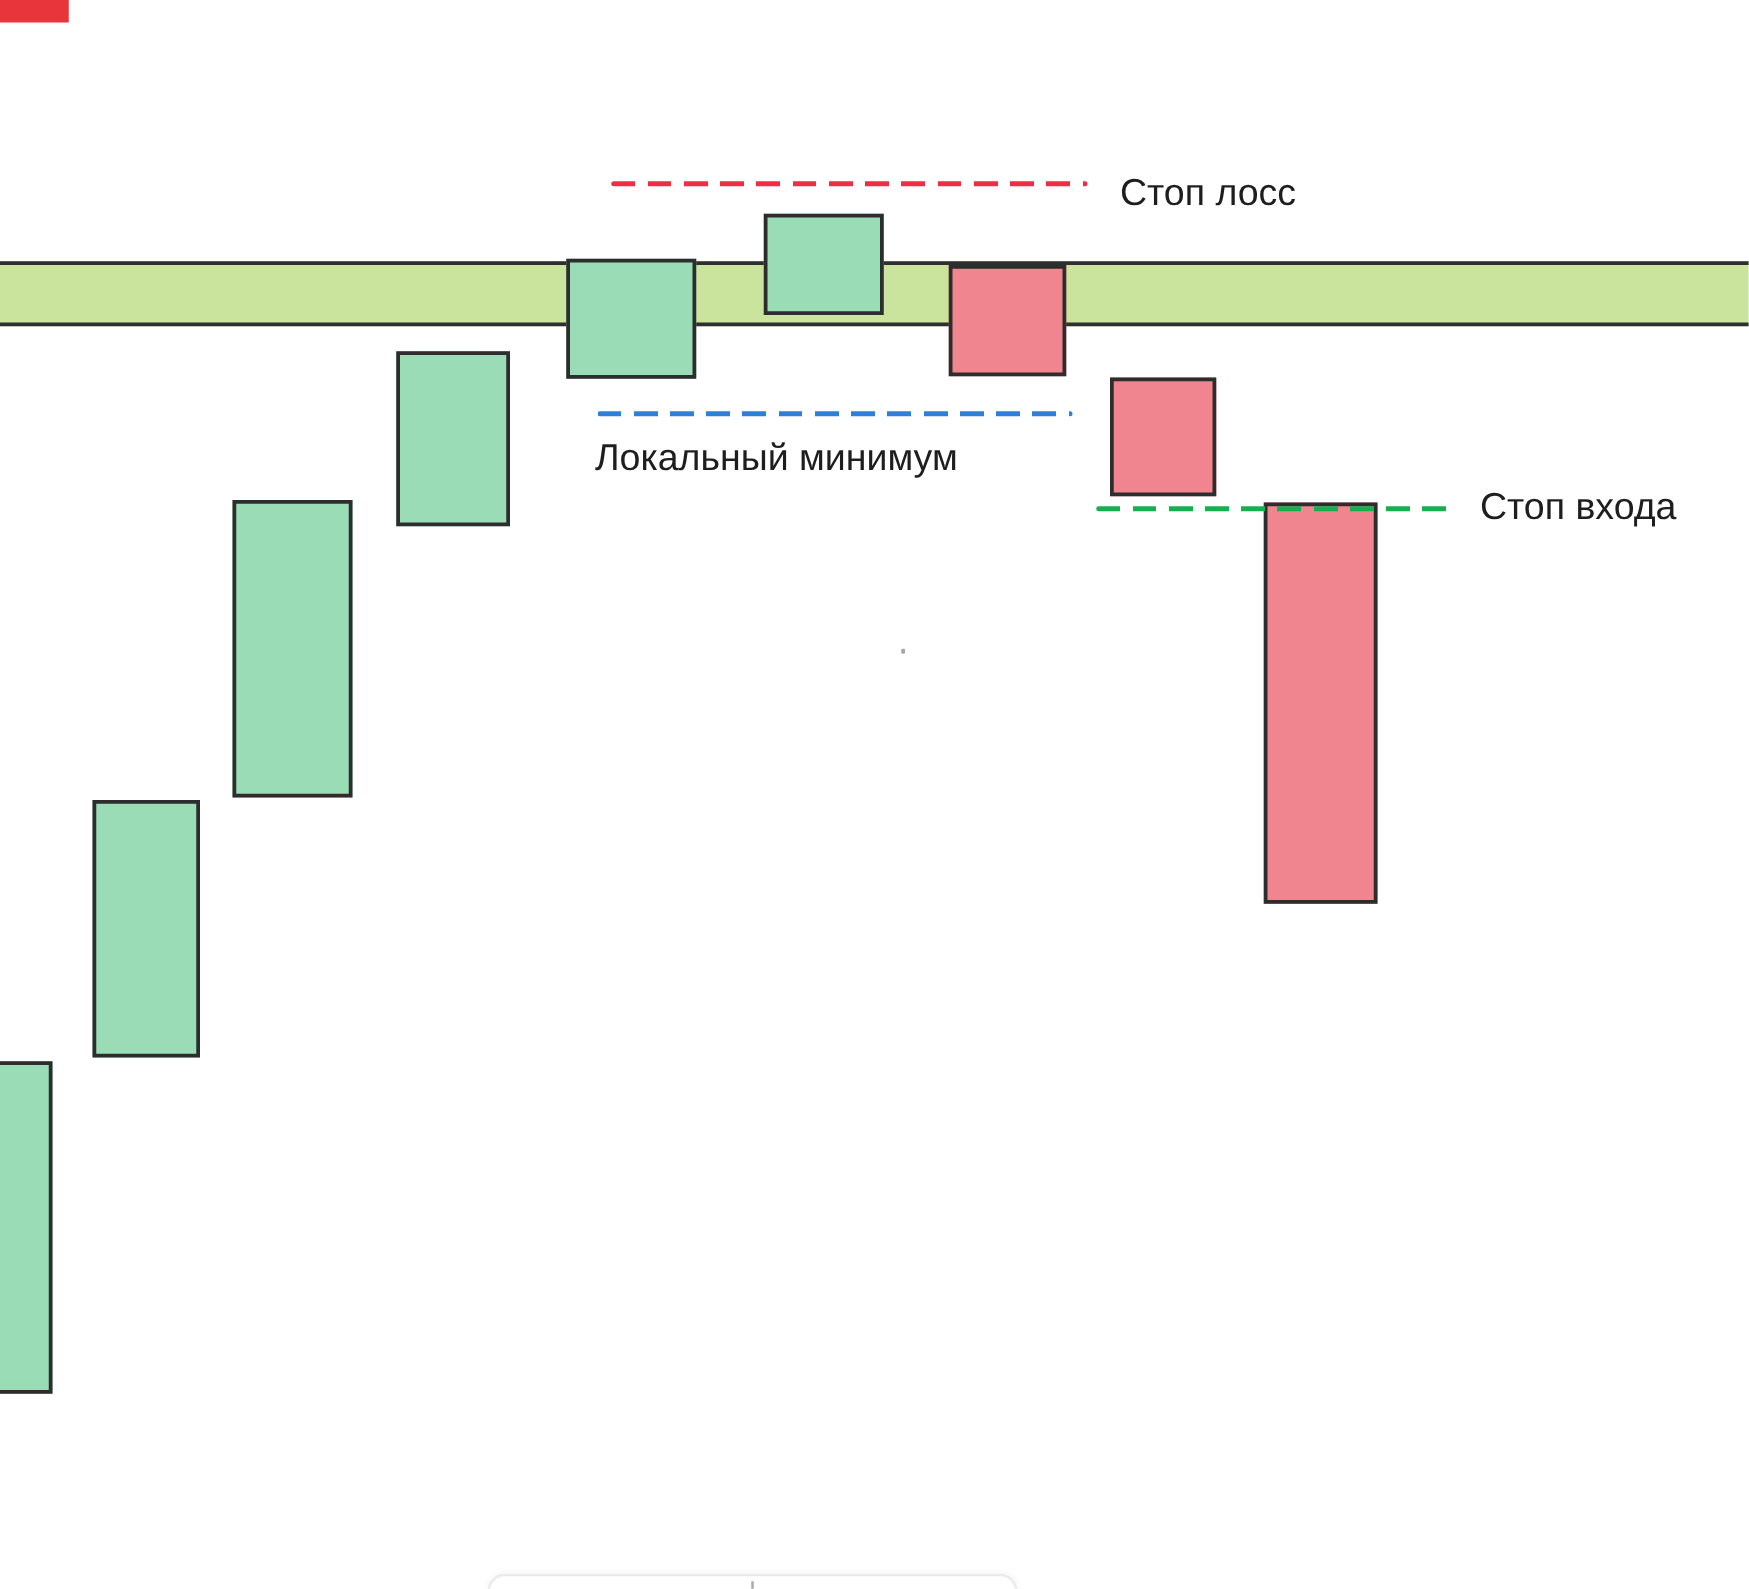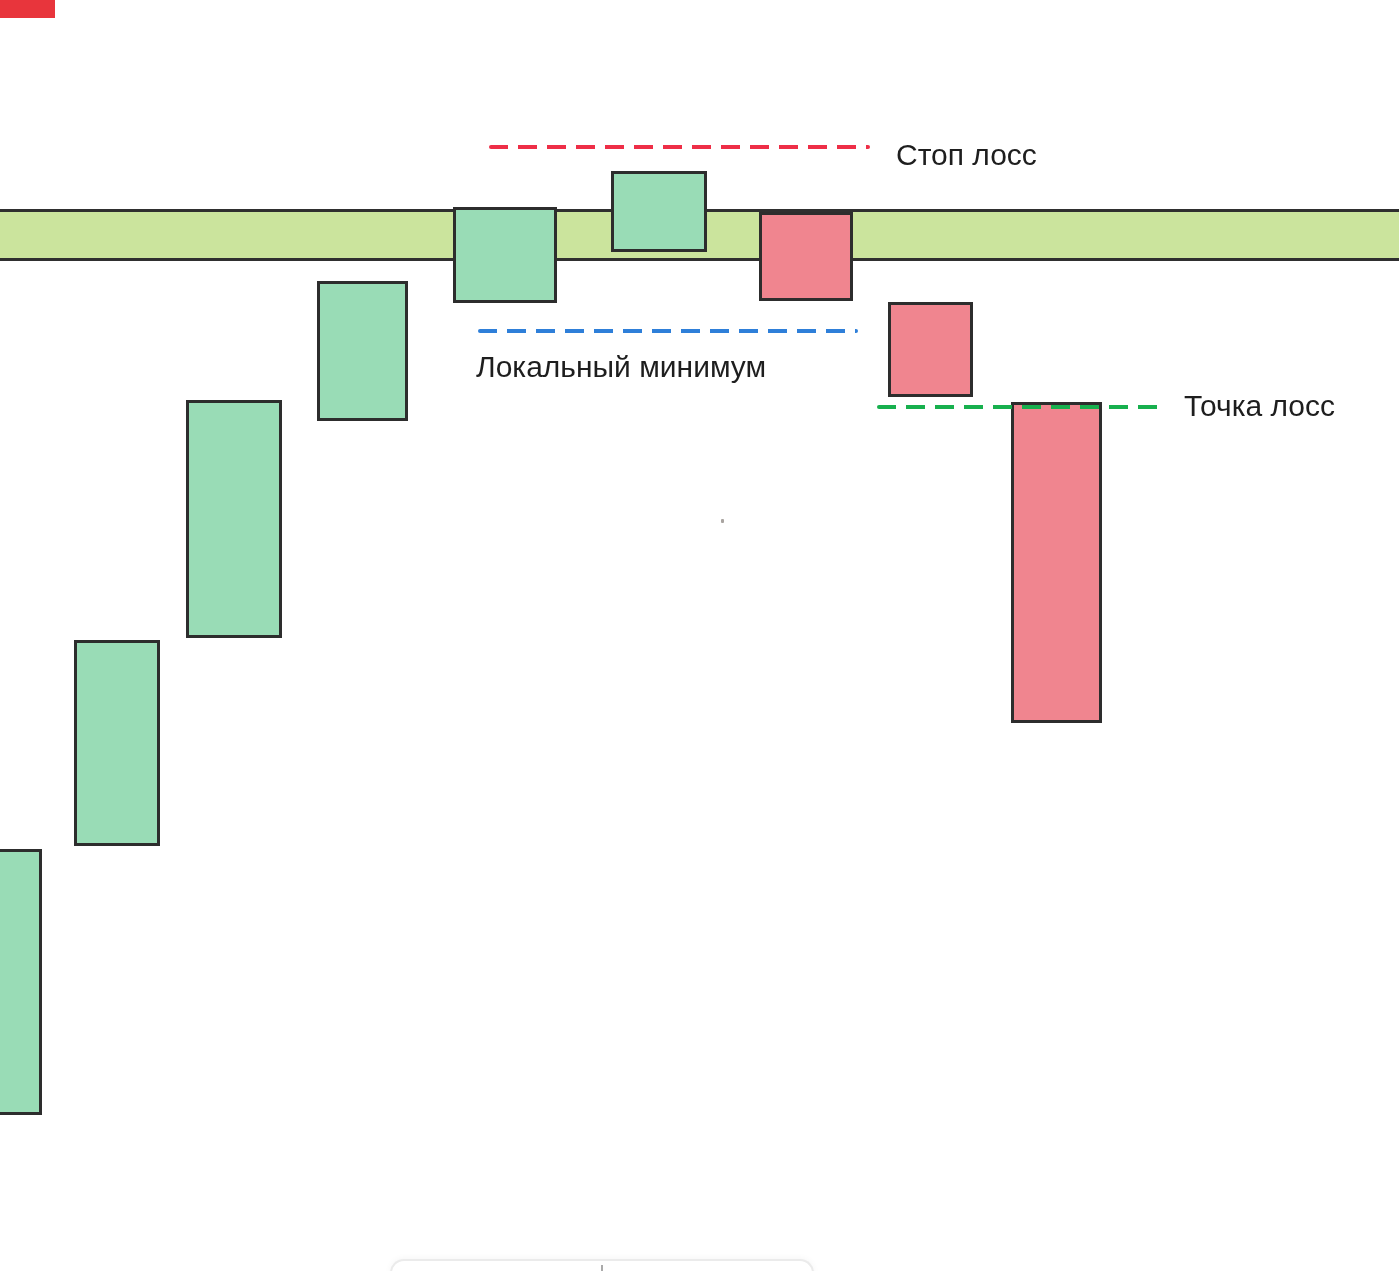--- a/index.html
+++ b/index.html
@@ -55,21 +55,21 @@
       <div class="candle" style="left: 888px; top: 302px; width: 85px; height: 95px; background: rgb(240, 133, 143); border-color: rgb(45, 45, 45);"></div>
       <div class="candle" style="left: 1011px; top: 402px; width: 91px; height: 321px; background: rgb(240, 133, 143); border-color: rgb(45, 45, 45);"></div>
     </div>
 
   <div id="annos">
       <div class="dash-line" style="left: 489px; top: 145px; width: 381px; background: repeating-linear-gradient(to right, rgb(238, 46, 71) 0px, rgb(238, 46, 71) 19px, transparent 19px, transparent 29px);"></div>
       <div class="anno-label" style="left: 896px; top: 139px;">Стоп лосс</div>
       <div class="dash-line" style="left: 478px; top: 329px; width: 380px; background: repeating-linear-gradient(to right, rgb(46, 127, 217) 0px, rgb(46, 127, 217) 19px, transparent 19px, transparent 29px);"></div>
       <div class="anno-label" style="left: 476px; top: 351px;">Локальный минимум</div>
       <div class="dash-line" style="left: 877px; top: 405px; width: 287px; background: repeating-linear-gradient(to right, rgb(23, 176, 78) 0px, rgb(23, 176, 78) 19px, transparent 19px, transparent 29px);"></div>
-      <div class="anno-label" style="left: 1184px; top: 390px;">Точка лосс</div>
+      <div class="anno-label" style="left: 1184px; top: 390px;">Стоп входа</div>
     </div>
 
   <div class="speck" id="speck" style="left: 721px; top: 519px;"></div>
 
   <div class="bottom-bar">
     <button class="segment"></button>
     <div class="divider"></div>
     <button class="segment"></button>
   </div>
 

